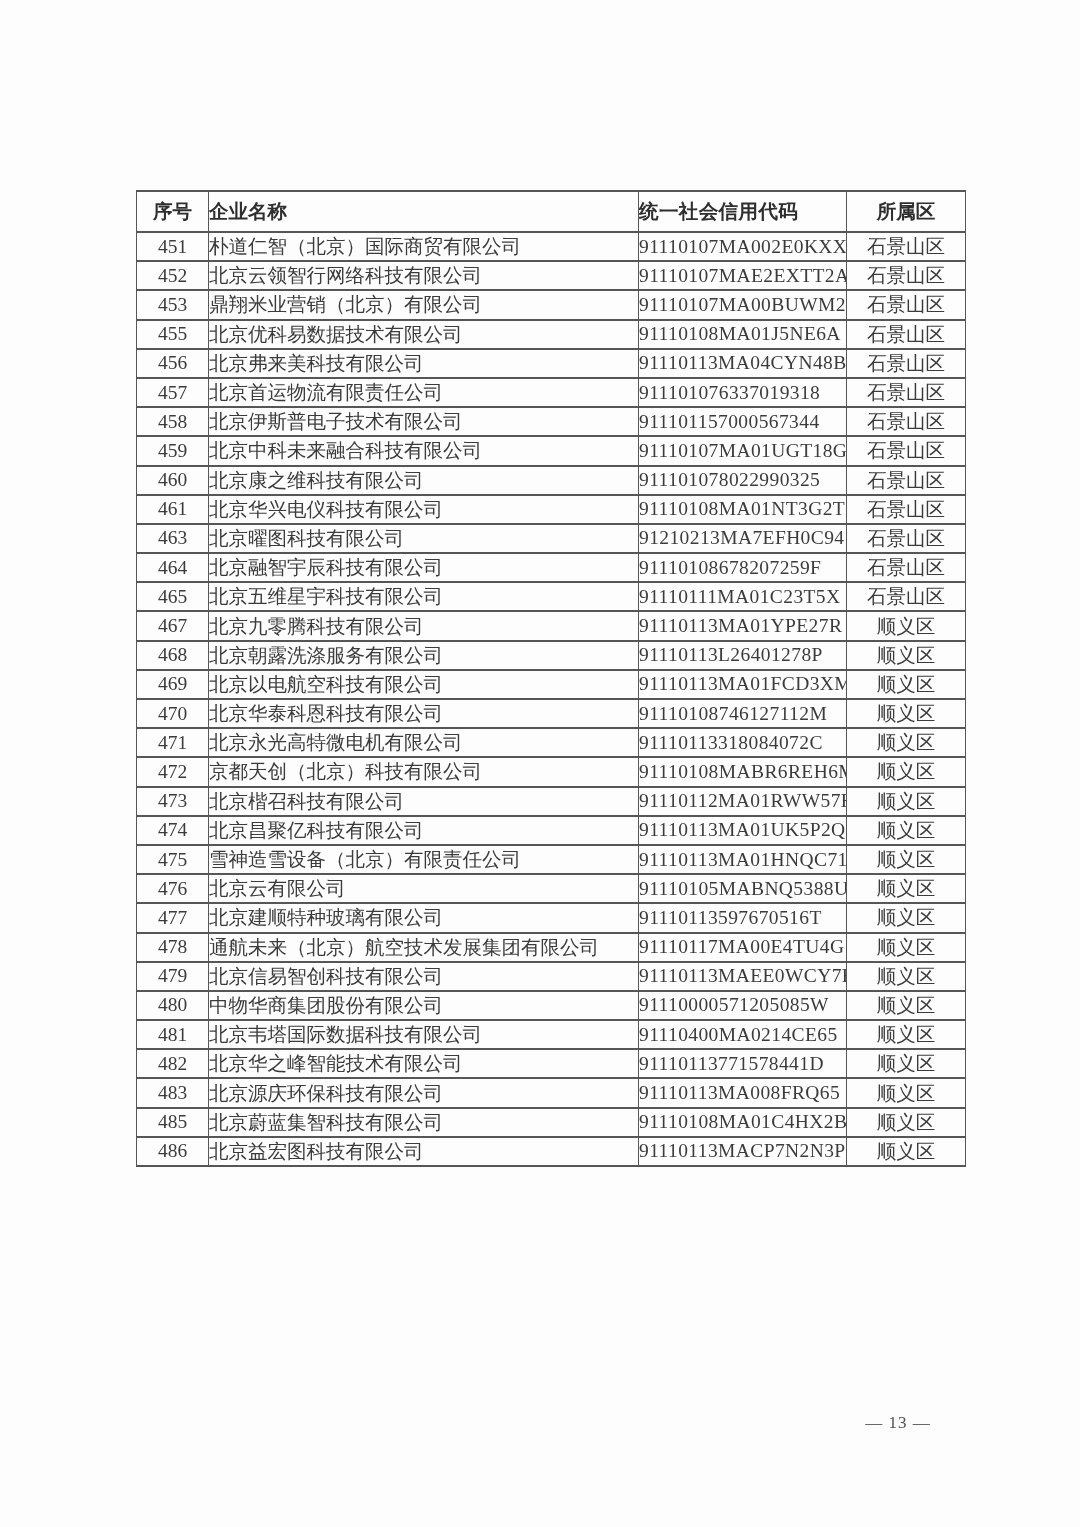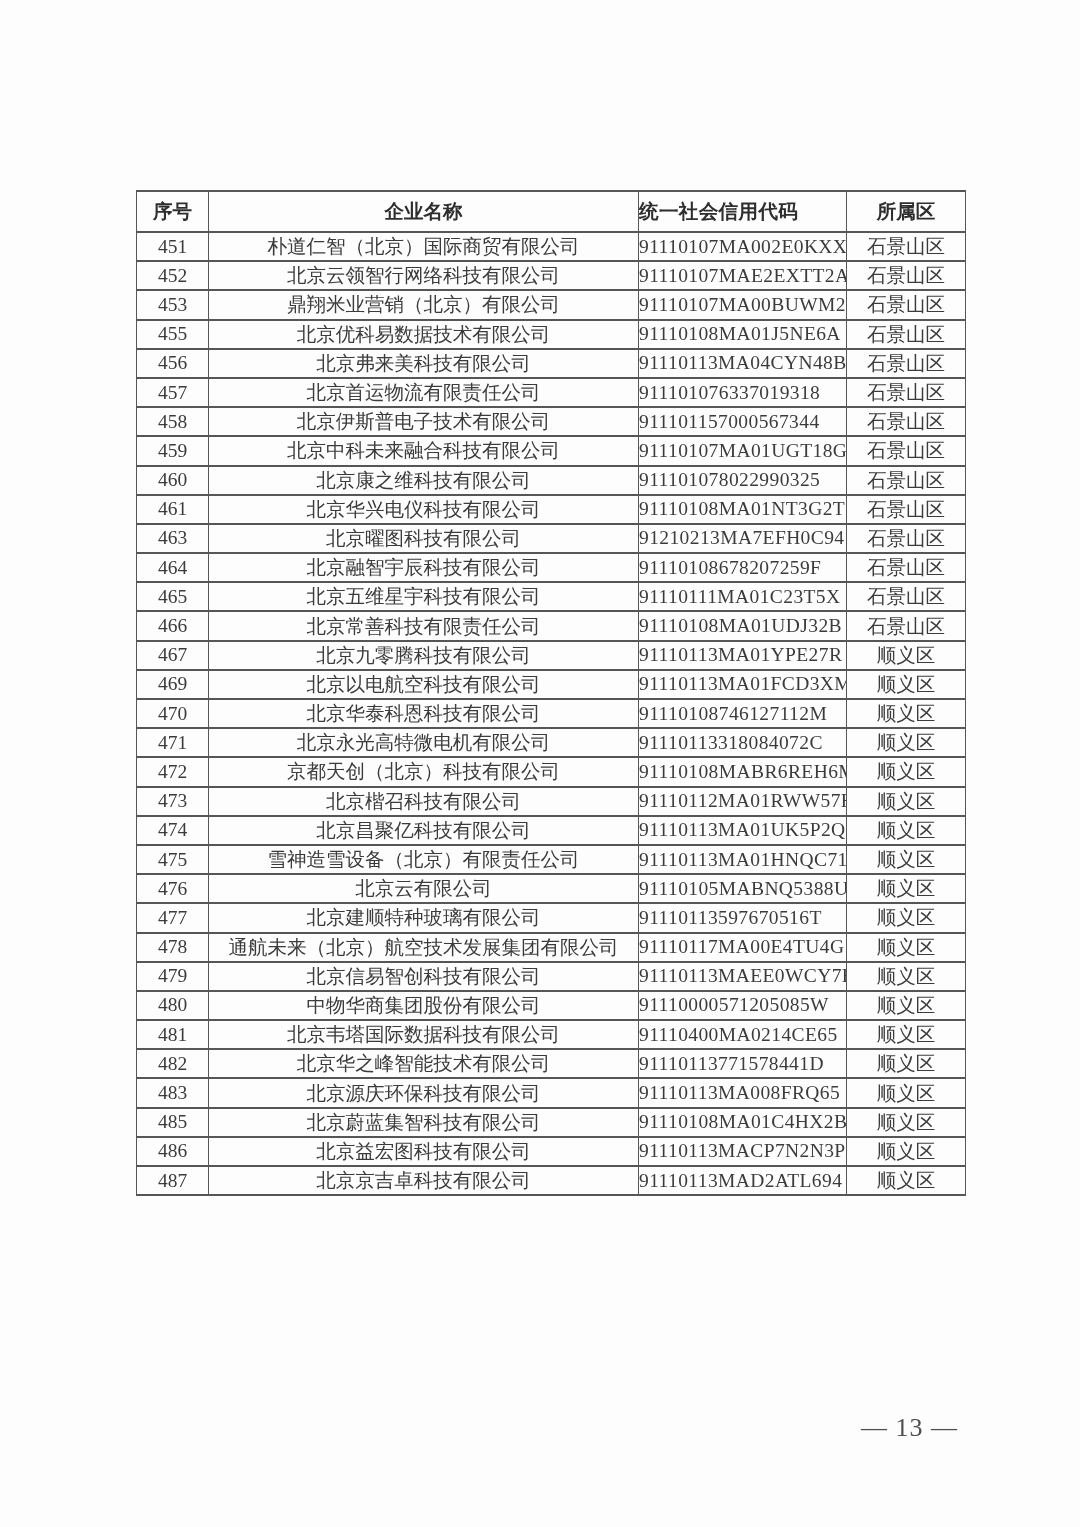--- a/index.html
+++ b/index.html
@@ -45,29 +45,29 @@
     color: #2e2e2e;
   }
   table.company-table tbody td {
     height: 27.2px;
   }
   .col-no     { width: 72px;  }
   .col-name   { width: 430px; }
   .col-code   { width: 208px; }
   .col-dist   { width: 119px; }
   .cell-center { text-align: center; }
-  .cell-left   { text-align: center; padding-left: 11px; margin-left: 36px; }
+  .cell-left   { text-align: left; padding-left: 11px; margin-left: 36px; }
   .cell-code   { text-align: left; padding-left: 9px; letter-spacing: 0.4px; }
   .page-number {
     position: absolute;
     top: 1413px;
     left: 838px;
     width: 120px;
-    text-align: right;
-    font-size: 26px;
+    text-align: center;
+    font-size: 17px;
     color: #4f4f4f;
     letter-spacing: 1px;
   }
 </style>
 </head>
 <body>
 
 <div class="page">
 
   <table class="company-table">
@@ -173,34 +173,34 @@
       <td class="cell-center">石景山区</td>
     </tr>
 
     <tr>
       <td class="cell-center">465</td>
       <td class="cell-left">北京五维星宇科技有限公司</td>
       <td class="cell-code">91110111MA01C23T5X</td>
       <td class="cell-center">石景山区</td>
     </tr>
 
-    <tr>
-      <td class="cell-center">466</td>
-      <td class="cell-left">北京常善科技有限责任公司</td>
-      <td class="cell-code">91110108MA01UDJ32B</td>
-      <td class="cell-center">石景山区</td>
-    </tr>
 
     <tr>
       <td class="cell-center">467</td>
       <td class="cell-left">北京九零腾科技有限公司</td>
       <td class="cell-code">91110113MA01YPE27R</td>
       <td class="cell-center">顺义区</td>
     </tr>
 
+    <tr>
+      <td class="cell-center">468</td>
+      <td class="cell-left">北京朝露洗涤服务有限公司</td>
+      <td class="cell-code">91110113L26401278P</td>
+      <td class="cell-center">顺义区</td>
+    </tr>
 
     <tr>
       <td class="cell-center">469</td>
       <td class="cell-left">北京以电航空科技有限公司</td>
       <td class="cell-code">91110113MA01FCD3XM</td>
       <td class="cell-center">顺义区</td>
     </tr>
 
     <tr>
       <td class="cell-center">470</td>
@@ -308,24 +308,18 @@
       <td class="cell-center">顺义区</td>
     </tr>
 
     <tr>
       <td class="cell-center">486</td>
       <td class="cell-left">北京益宏图科技有限公司</td>
       <td class="cell-code">91110113MACP7N2N3P</td>
       <td class="cell-center">顺义区</td>
     </tr>
 
-    <tr>
-      <td class="cell-center">487</td>
-      <td class="cell-left">北京京吉卓科技有限公司</td>
-      <td class="cell-code">91110113MAD2ATL694</td>
-      <td class="cell-center">顺义区</td>
-    </tr>
   </tbody>
   </table>
 
   <div class="page-number">— 13 —</div>
 
 </div>
 
 </body></html>

